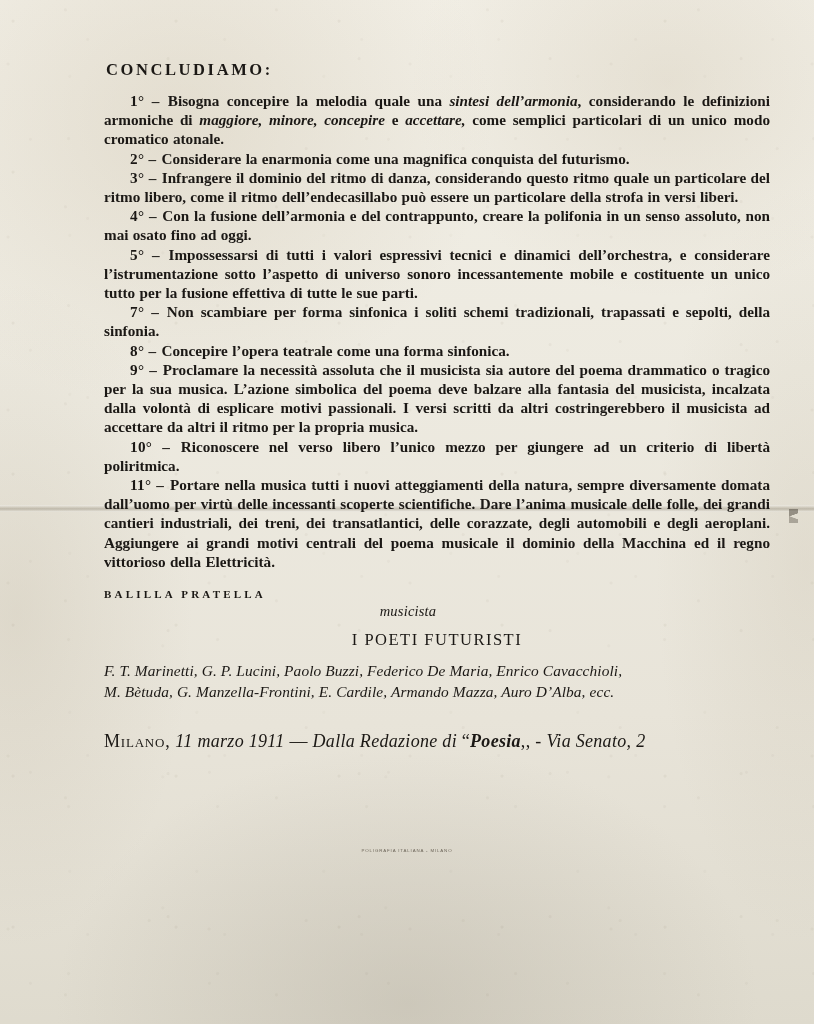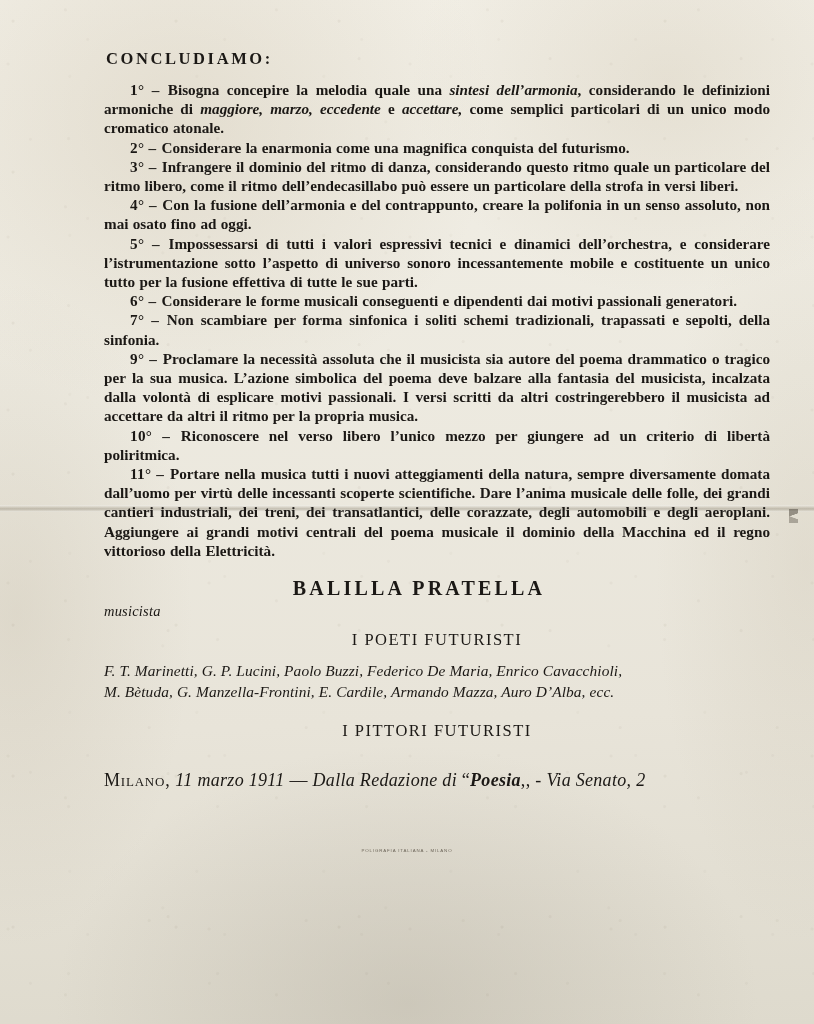--- a/index.html
+++ b/index.html
@@ -67,21 +67,21 @@
     background:
       linear-gradient(160deg, rgba(60,54,44,.55) 0 42%, transparent 45%),
       linear-gradient(20deg, rgba(60,54,44,.40) 0 38%, transparent 42%);
     opacity: .85;
   }
 
   
   #content {
     position: absolute;
     left: 104px;
-    top: 49px;
+    top: 60px;
     width: 666px;
   }
 
   .doc-title {
     font-weight: bold;
     font-size: 16.5px;
     letter-spacing: 2.6px;
     margin: 0 0 11px 0;
     padding-left: 2px;
   }
@@ -94,28 +94,28 @@
     text-align: justify;
     text-indent: 26px;
     word-spacing: .5px;
     -webkit-font-smoothing: none;
   }
   .clause .num { letter-spacing: .3px; }
   .clause .dash { letter-spacing: 1px; }
   .clause i { font-style: italic; }
 
   .signature {
-    text-align: center;
+    text-align: left;
     font-weight: bold;
-    font-size: 20px;
+    font-size: 11px;
     letter-spacing: 3.2px;
     margin: 17px 36px 0 0;
   }
   .signature-role {
-    text-align: left;
+    text-align: center;
     font-style: italic;
     font-size: 14.5px;
     margin: 3px 58px 0 0;
     letter-spacing: .2px;
   }
 
   .group-heading {
     text-align: center;
     font-size: 16.5px;
     letter-spacing: 1.5px;
@@ -160,40 +160,39 @@
   <div id="paper-base"></div>
   <div id="paper-grain"></div>
   <div id="fold-crease"></div>
   <div id="edge-mark"></div>
 
   <div id="content">
 
     <h1 class="doc-title">CONCLUDIAMO:</h1>
 
     <div id="clause-list">
-        <p class="clause"><span class="num">1°</span> <span class="dash">–</span> <span>Bisogna concepire la melodia quale una </span><i>sintesi dell’armonia</i><span>, considerando le definizioni armoniche di </span><i>maggiore, marzo, eccedente</i><span> e </span><i>accettare,</i><span> come semplici particolari di un unico modo cromatico atonale.</span></p>
+        <p class="clause"><span class="num">1°</span> <span class="dash">–</span> <span>Bisogna concepire la melodia quale una </span><i>sintesi dell’armonia</i><span>, considerando le definizioni armoniche di </span><i>maggiore, minore, concepire</i><span> e </span><i>accettare,</i><span> come semplici particolari di un unico modo cromatico atonale.</span></p>
         <p class="clause"><span class="num">2°</span> <span class="dash">–</span> <span>Considerare la enarmonia come una magnifica conquista del futurismo.</span></p>
         <p class="clause"><span class="num">3°</span> <span class="dash">–</span> <span>Infrangere il dominio del ritmo di danza, considerando questo ritmo quale un particolare del ritmo libero, come il ritmo dell’endecasillabo può essere un particolare della strofa in versi liberi.</span></p>
         <p class="clause"><span class="num">4°</span> <span class="dash">–</span> <span>Con la fusione dell’armonia e del contrappunto, creare la polifonia in un senso assoluto, non mai osato fino ad oggi.</span></p>
         <p class="clause"><span class="num">5°</span> <span class="dash">–</span> <span>Impossessarsi di tutti i valori espressivi tecnici e dinamici dell’orchestra, e considerare l’istrumentazione sotto l’aspetto di universo sonoro incessantemente mobile e costituente un unico tutto per la fusione effettiva di tutte le sue parti.</span></p>
-        <p class="clause"><span class="num">6°</span> <span class="dash">–</span> <span>Considerare le forme musicali conseguenti e dipendenti dai motivi passionali generatori.</span></p>
         <p class="clause"><span class="num">7°</span> <span class="dash">–</span> <span>Non scambiare per forma sinfonica i soliti schemi tradizionali, trapassati e sepolti, della sinfonia.</span></p>
+        <p class="clause"><span class="num">8°</span> <span class="dash">–</span> <span>Concepire l’opera teatrale come una forma sinfonica.</span></p>
         <p class="clause"><span class="num">9°</span> <span class="dash">–</span> <span>Proclamare la necessità assoluta che il musicista sia autore del poema drammatico o tragico per la sua musica. L’azione simbolica del poema deve balzare alla fantasia del musicista, incalzata dalla volontà di esplicare motivi passionali. I versi scritti da altri costringerebbero il musicista ad accettare da altri il ritmo per la propria musica.</span></p>
         <p class="clause"><span class="num">10°</span> <span class="dash">–</span> <span>Riconoscere nel verso libero l’unico mezzo per giungere ad un criterio di libertà poliritmica.</span></p>
         <p class="clause"><span class="num">11°</span> <span class="dash">–</span> <span>Portare nella musica tutti i nuovi atteggiamenti della natura, sempre diversamente domata dall’uomo per virtù delle incessanti scoperte scientifiche. Dare l’anima musicale delle folle, dei grandi cantieri industriali, dei treni, dei transatlantici, delle corazzate, degli automobili e degli aeroplani. Aggiungere ai grandi motivi centrali del poema musicale il dominio della Macchina ed il regno vittorioso della Elettricità.</span></p>
       </div>
 
     <div class="signature">BALILLA PRATELLA</div>
     <div class="signature-role">musicista</div>
 
     <div id="group-list">
         <div class="group-heading">I POETI FUTURISTI</div>
         <div class="name-list">F. T. Marinetti, G. P. Lucini, Paolo Buzzi, Federico De Maria, Enrico Cavacchioli,</div>
         <div class="name-list">M. Bètuda, G. Manzella-Frontini, E. Cardile, Armando Mazza, Auro D’Alba, ecc.</div>
-        <div class="group-heading second">I PITTORI FUTURISTI</div>
       </div>
 
     <div class="imprint">
       <span class="city">Milano,</span>
       <i>11 marzo 1911</i>
       <span>—</span>
       <i>Dalla Redazione di</i>
       <span>“</span><b>Poesia</b><span>,,</span>
       <span>-</span>
       <i>Via Senato, 2</i>

